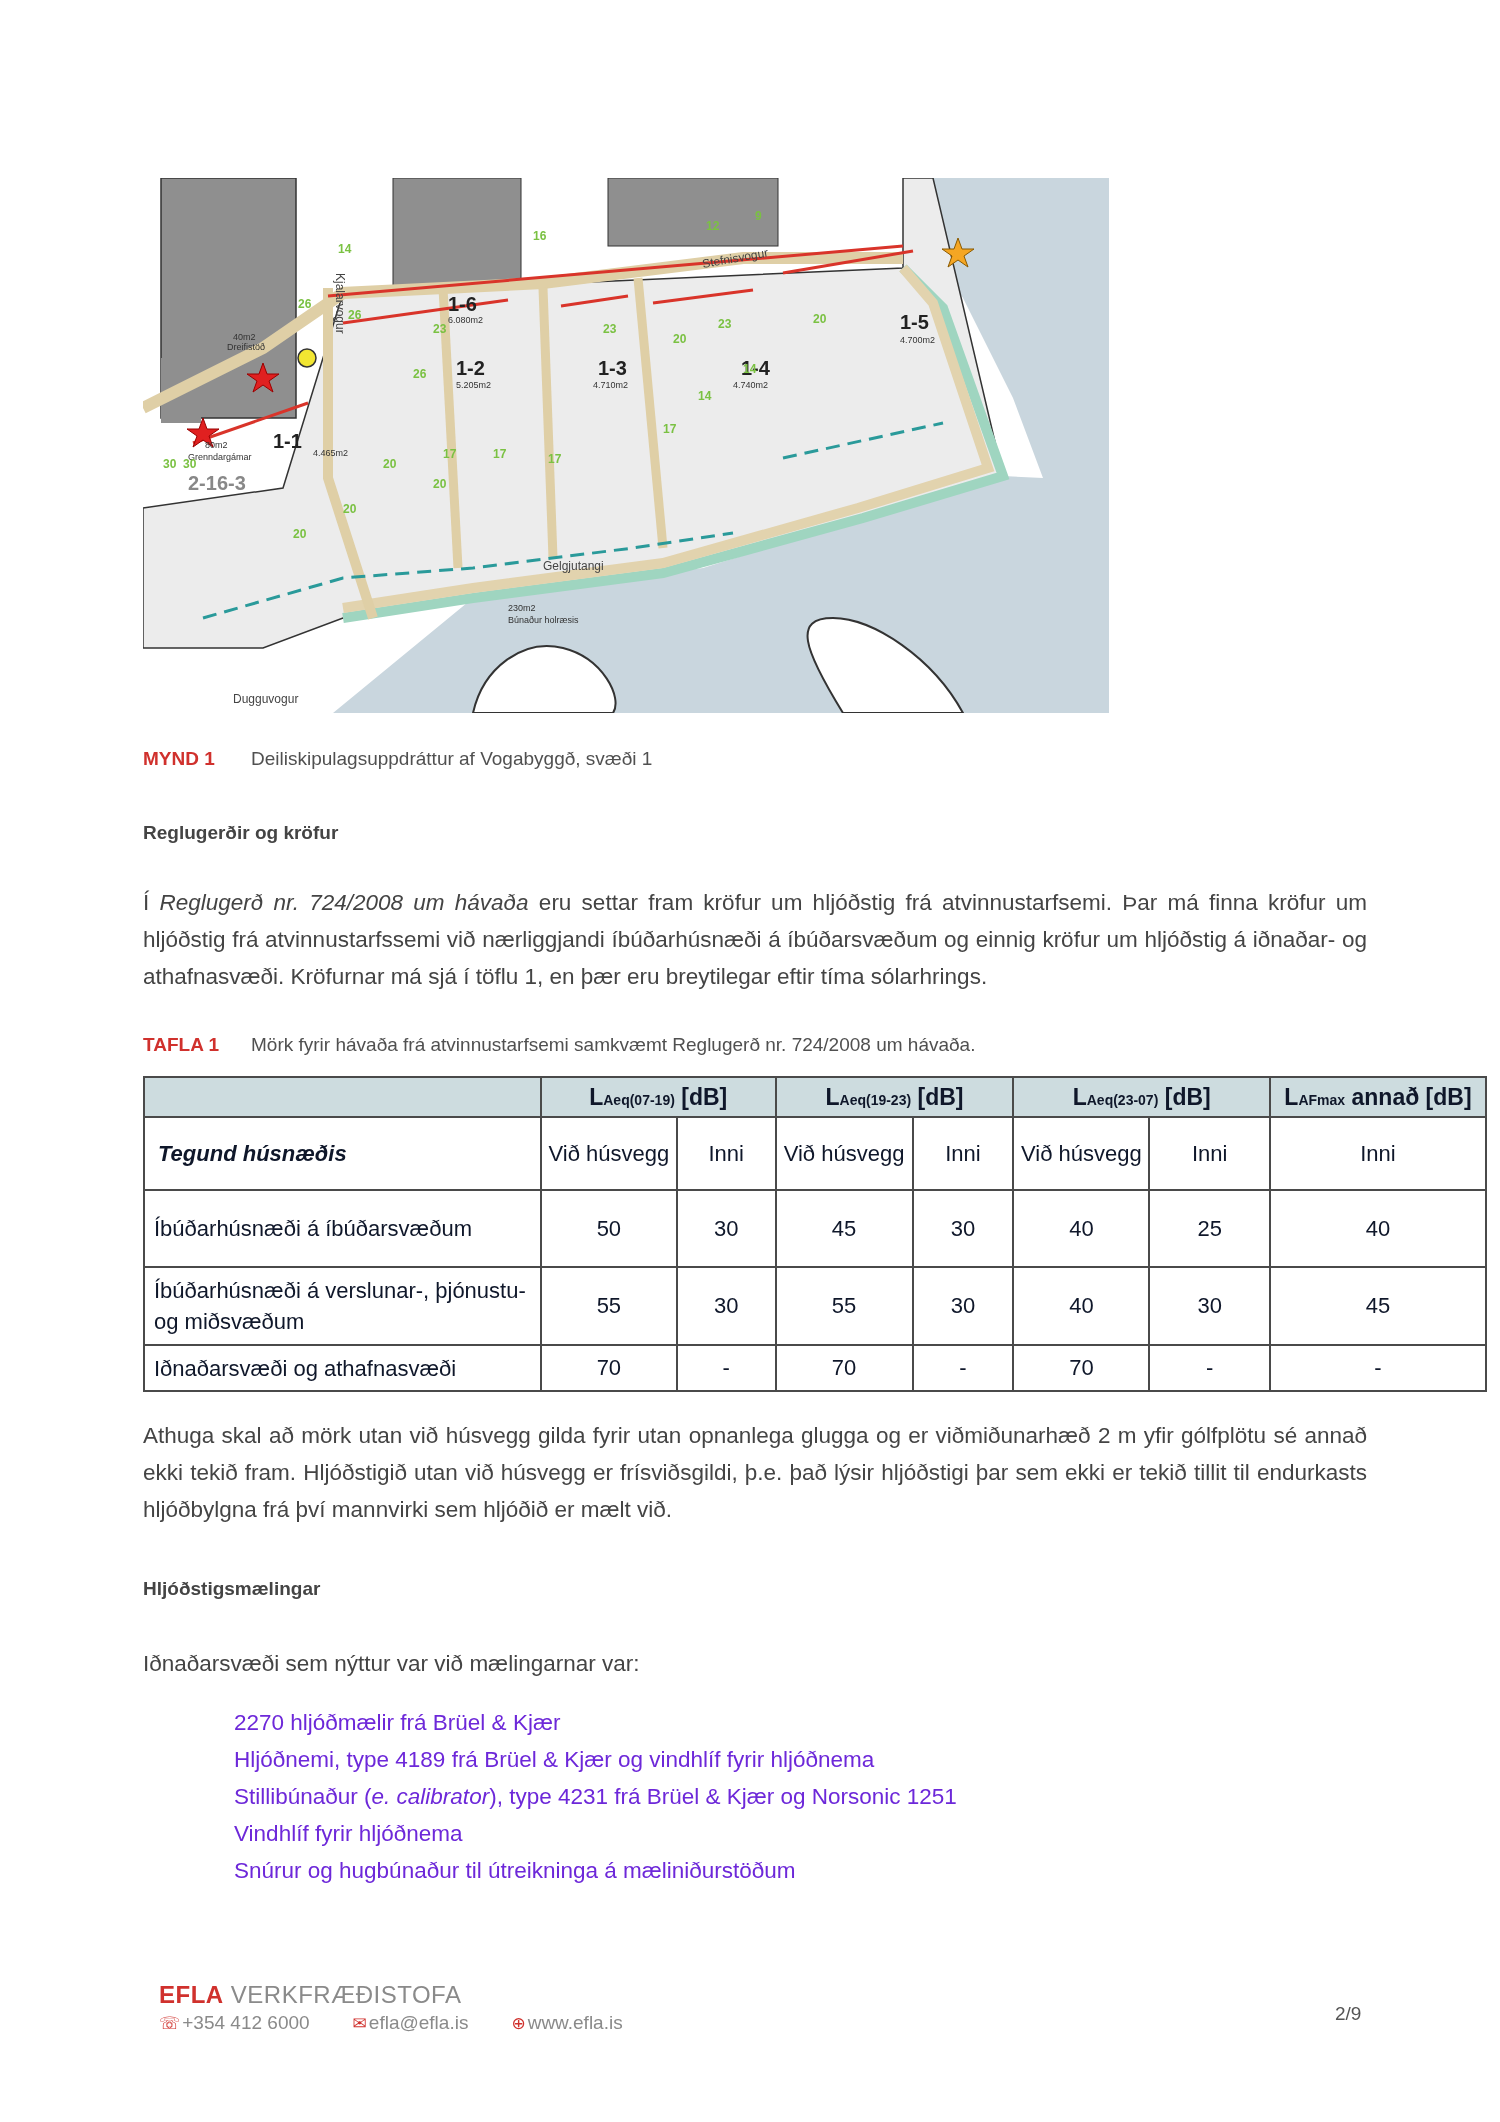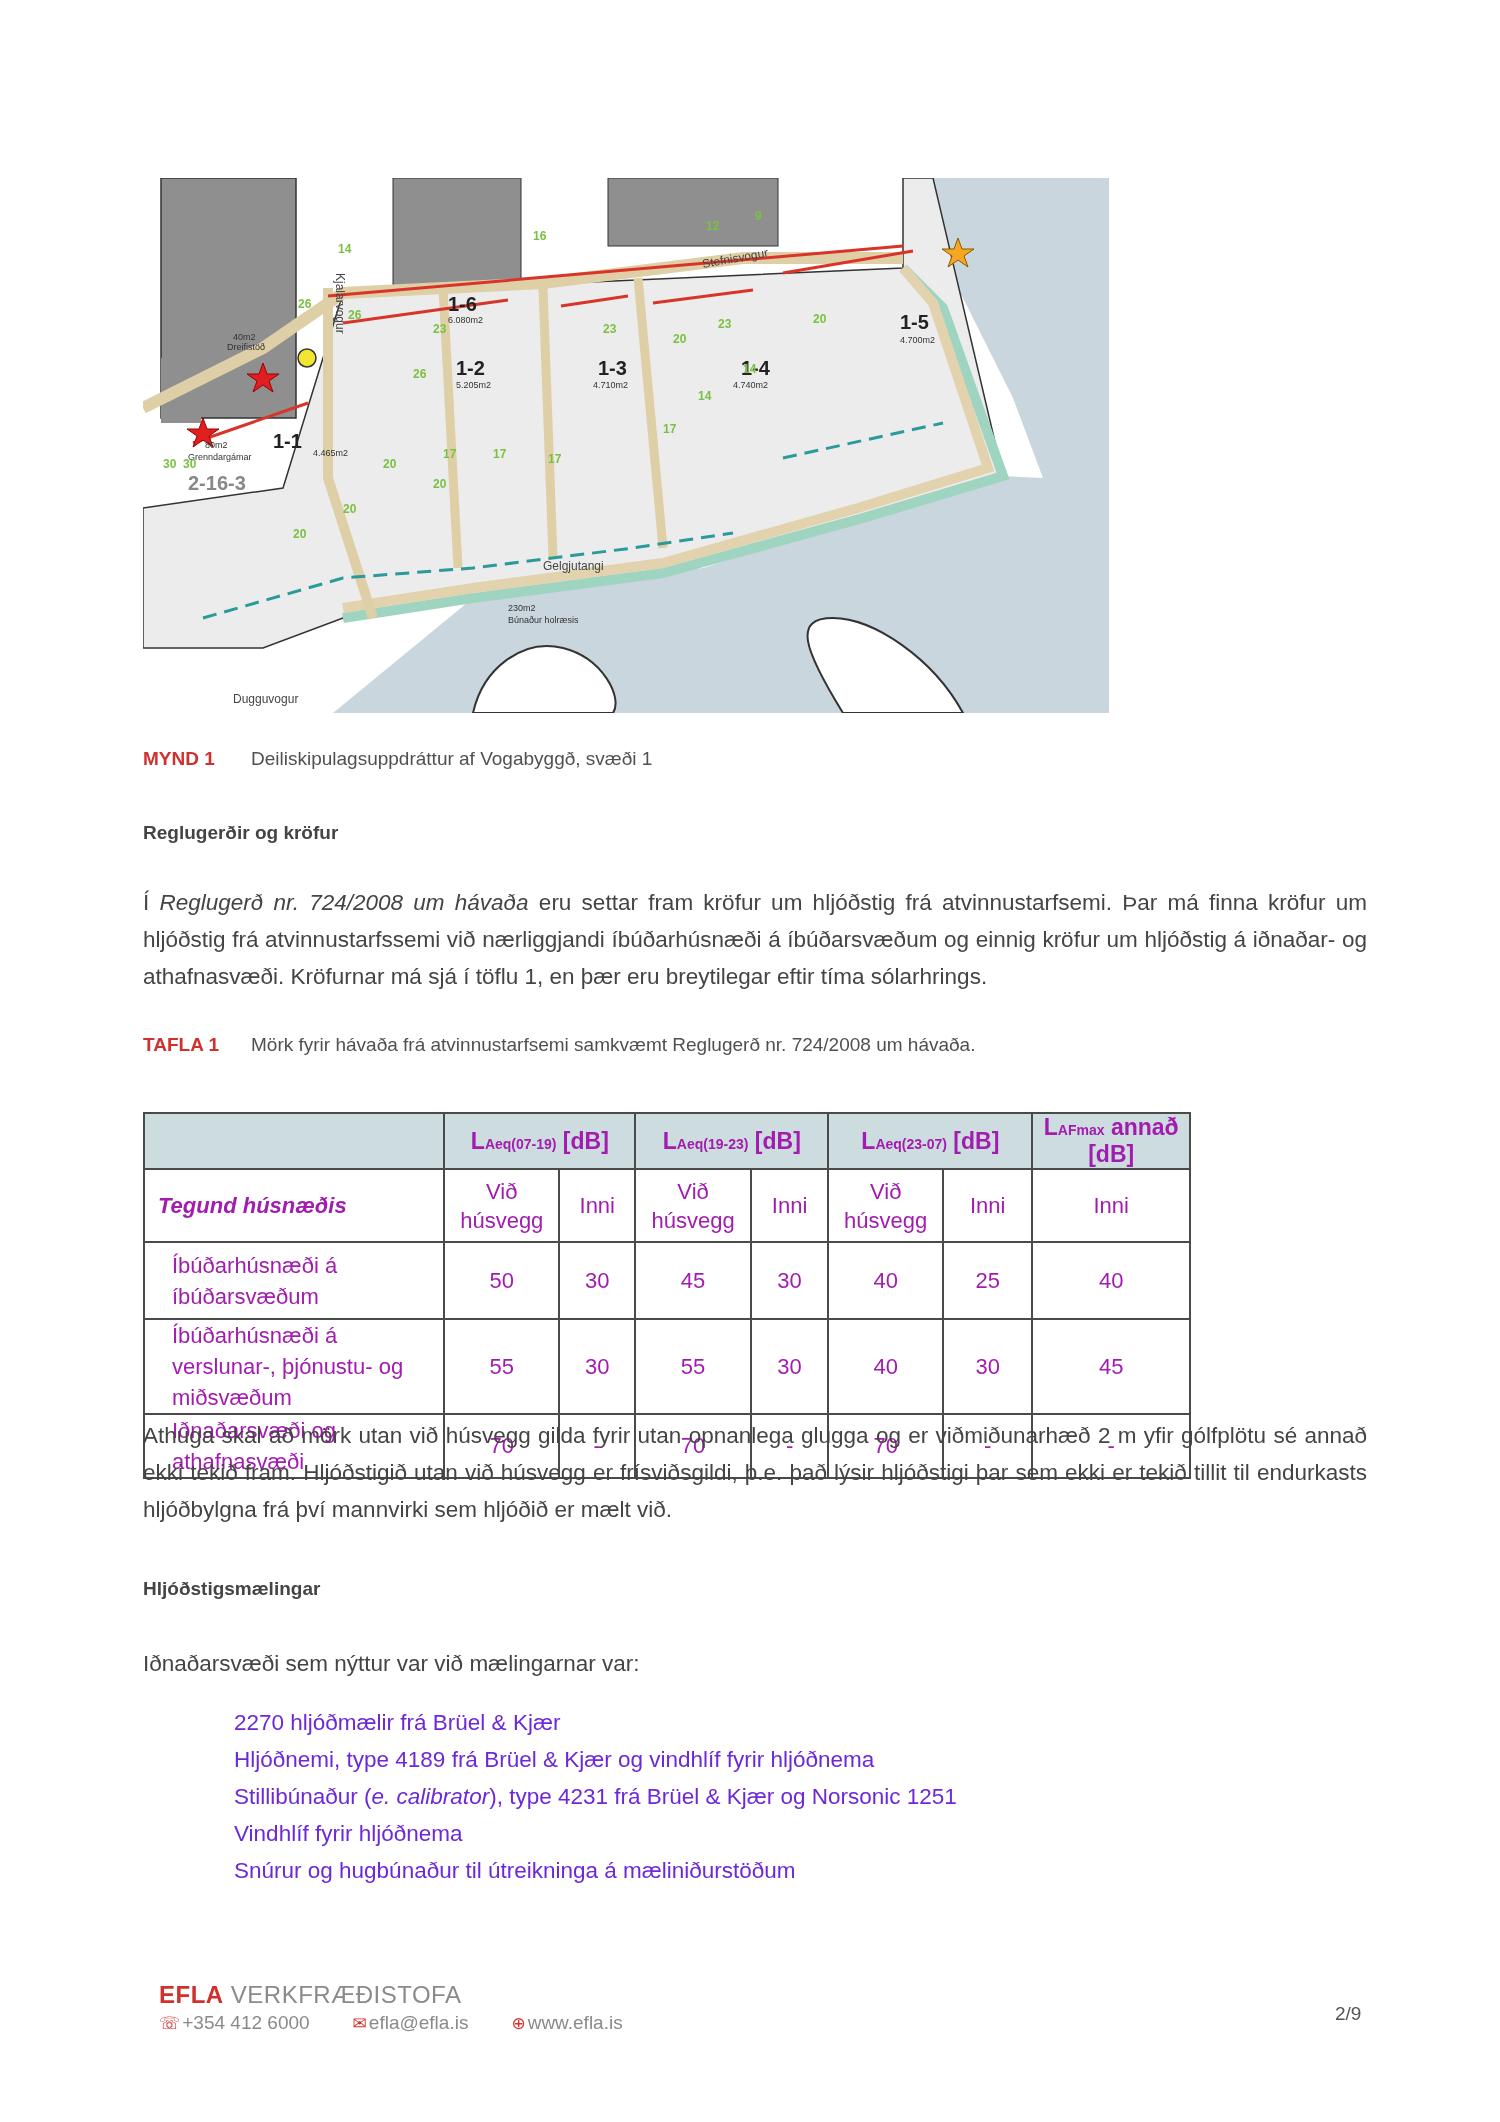--- a/index.html
+++ b/index.html
@@ -13,25 +13,25 @@
   .map-label { font-family: "Liberation Sans", sans-serif; }
 
   
   .caption { font-size: 19px; color: #505050; }
   .caption .tag { color: #d0312d; font-weight: bold; display: inline-block; width: 108px; }
 
   h2.section { margin: 0; font-size: 19px; font-weight: bold; color: #444; }
   p.body { margin: 0; font-size: 22.5px; line-height: 37px; color: #444; text-align: justify; }
 
   
-  #noise-table { left: 143px; top: 1076px; width: 1048px; border-collapse: collapse; font-size: 22px; color: #a21caf; margin-top: 36px; }
+  #noise-table { left: 143px; top: 1076px; width: 1344px; border-collapse: collapse; font-size: 22px; color: #0f172a; }
   #noise-table td, #noise-table th { border: 2px solid #4a4a4a; text-align: center; vertical-align: middle; padding: 0 6px; }
   #noise-table thead th { background: #cddcdf; height: 38px; font-weight: bold; font-size: 23px; }
   #noise-table thead .sub { font-size: 14px; font-weight: bold; }
-  #noise-table .rowlabel { text-align: left; padding-left: 27px; line-height: 31px; }
+  #noise-table .rowlabel { text-align: left; padding-left: 9px; line-height: 31px; }
   #noise-table .subhead td { height: 71px; line-height: 29px; }
   #noise-table .r1 td { height: 75px; }
   #noise-table .r2 td { height: 76px; }
   #noise-table .r3 td { height: 44px; }
   #noise-table .type-head { font-weight: bold; font-style: italic; text-align: left; padding-left: 13px; }
 
   ul.equip { list-style: none; margin: 0; padding: 0; }
   ul.equip li { font-size: 22.5px; line-height: 37px; color: #6d28d9; }
 
   

